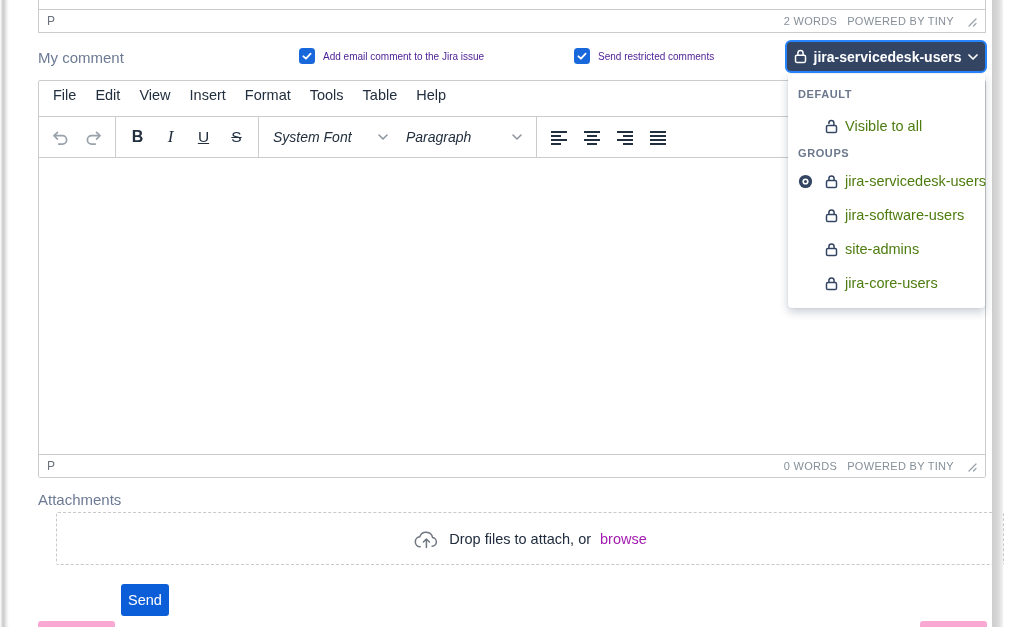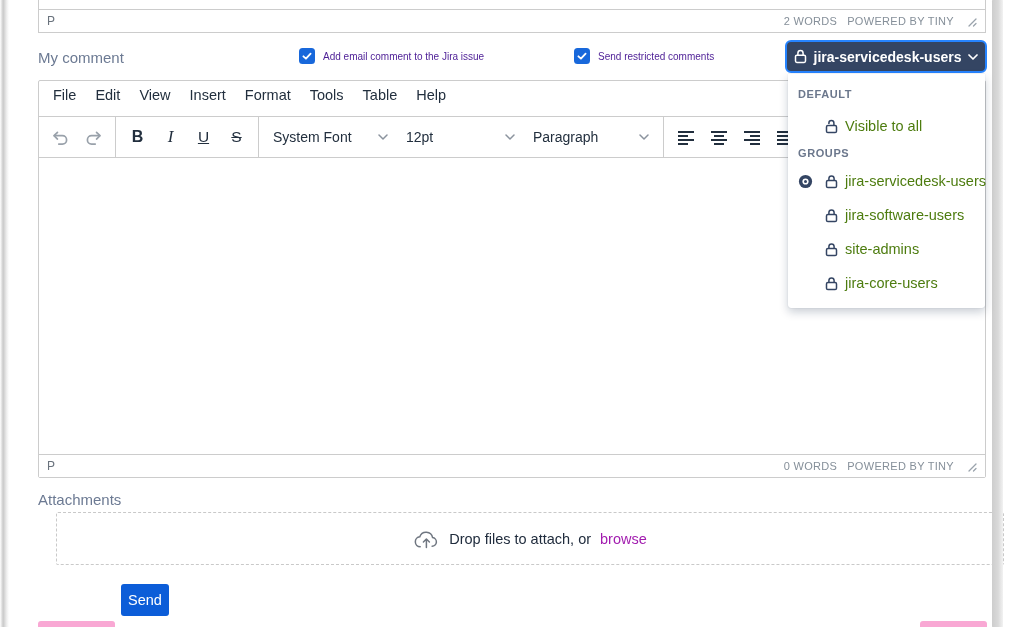--- a/index.html
+++ b/index.html
@@ -61,21 +61,21 @@
   .tb-group{display:flex;align-items:center;padding:0 5px;}
   .tb-sep{width:1px;background:#ccc;flex:0 0 auto;}
   .tb-btn{width:33px;height:33px;display:flex;align-items:center;justify-content:center;
     border-radius:3px;cursor:pointer;color:#222f3e;}
   .tb-b{font-weight:bold;font-size:16px;}
   .tb-i{font-family:"Liberation Serif","DejaVu Serif",serif;font-style:italic;font-size:17px;}
   .tb-u{font-size:15.5px;text-decoration:underline;}
   .tb-s{font-size:15.5px;text-decoration:line-through;}
   .tb-select{display:flex;align-items:center;justify-content:space-between;height:33px;
     padding:0 9px;border-radius:3px;cursor:pointer;box-sizing:border-box;}
-  .tb-select .sel-label{font-size:14px;color:#222f3e;white-space:nowrap;}
+  .tb-select .sel-label{font-size:14px;color:#222f3e;white-space:nowrap;font-style:italic;}
   .sel-font{width:133px;}.sel-size{width:127px;}.sel-block{width:134px;}
   .editor-body{flex:1 1 auto;background:#fff;cursor:text;}
 
   
   .dropzone{position:absolute;left:56px;top:512px;width:948px;height:53px;box-sizing:border-box;
     border:1px dashed #c9c9c9;border-radius:2px;display:flex;align-items:center;justify-content:center;
     gap:9px;background:#fff;}
   .drop-text{font-size:14.5px;color:#202c3d;}
   .browse-link{font-size:14.5px;color:#a21caf;cursor:pointer;}
 
@@ -241,26 +241,20 @@
         <span class="tb-btn tb-s">S</span>
       </div>
       <div class="tb-sep"></div>
       <div class="tb-group">
         <span class="tb-select sel-font">
           <span class="sel-label">System Font</span>
           <svg width="10" height="6" viewBox="0 0 10 6">
               <polyline points="1,1 5,5 9,1" fill="none" stroke="#8b939e" stroke-width="1.5" stroke-linecap="round" stroke-linejoin="round"></polyline>
             </svg>
         </span>
-        <span class="tb-select sel-size">
-          <span class="sel-label">12pt</span>
-          <svg width="10" height="6" viewBox="0 0 10 6">
-              <polyline points="1,1 5,5 9,1" fill="none" stroke="#8b939e" stroke-width="1.5" stroke-linecap="round" stroke-linejoin="round"></polyline>
-            </svg>
-        </span>
         <span class="tb-select sel-block">
           <span class="sel-label">Paragraph</span>
           <svg width="10" height="6" viewBox="0 0 10 6">
               <polyline points="1,1 5,5 9,1" fill="none" stroke="#8b939e" stroke-width="1.5" stroke-linecap="round" stroke-linejoin="round"></polyline>
             </svg>
         </span>
       </div>
       <div class="tb-sep"></div>
       <div class="tb-group">
         <span class="tb-btn">

